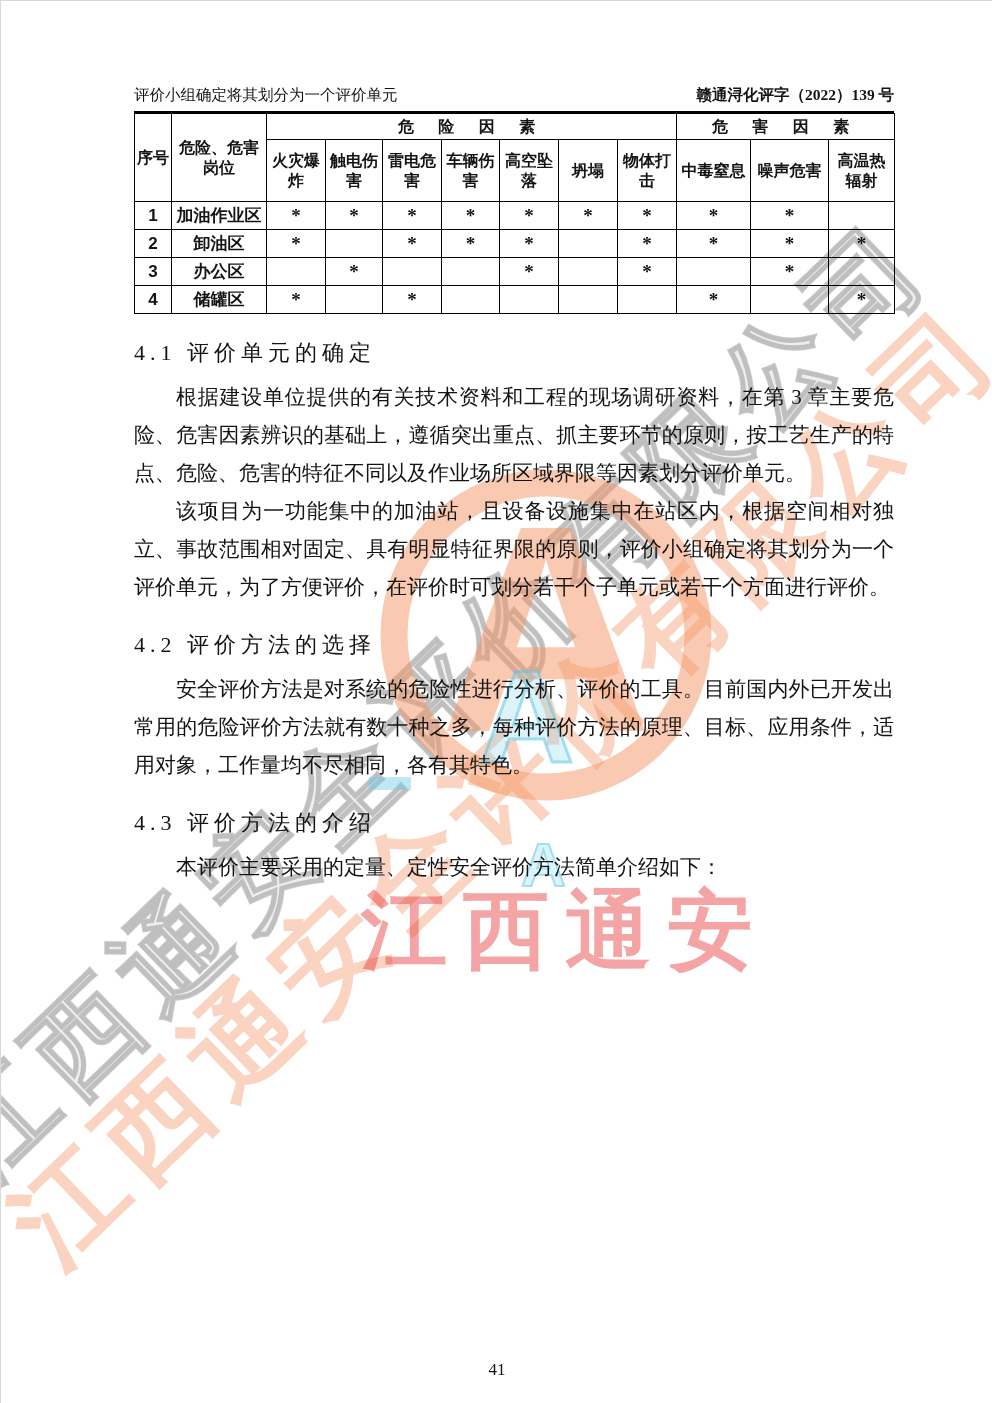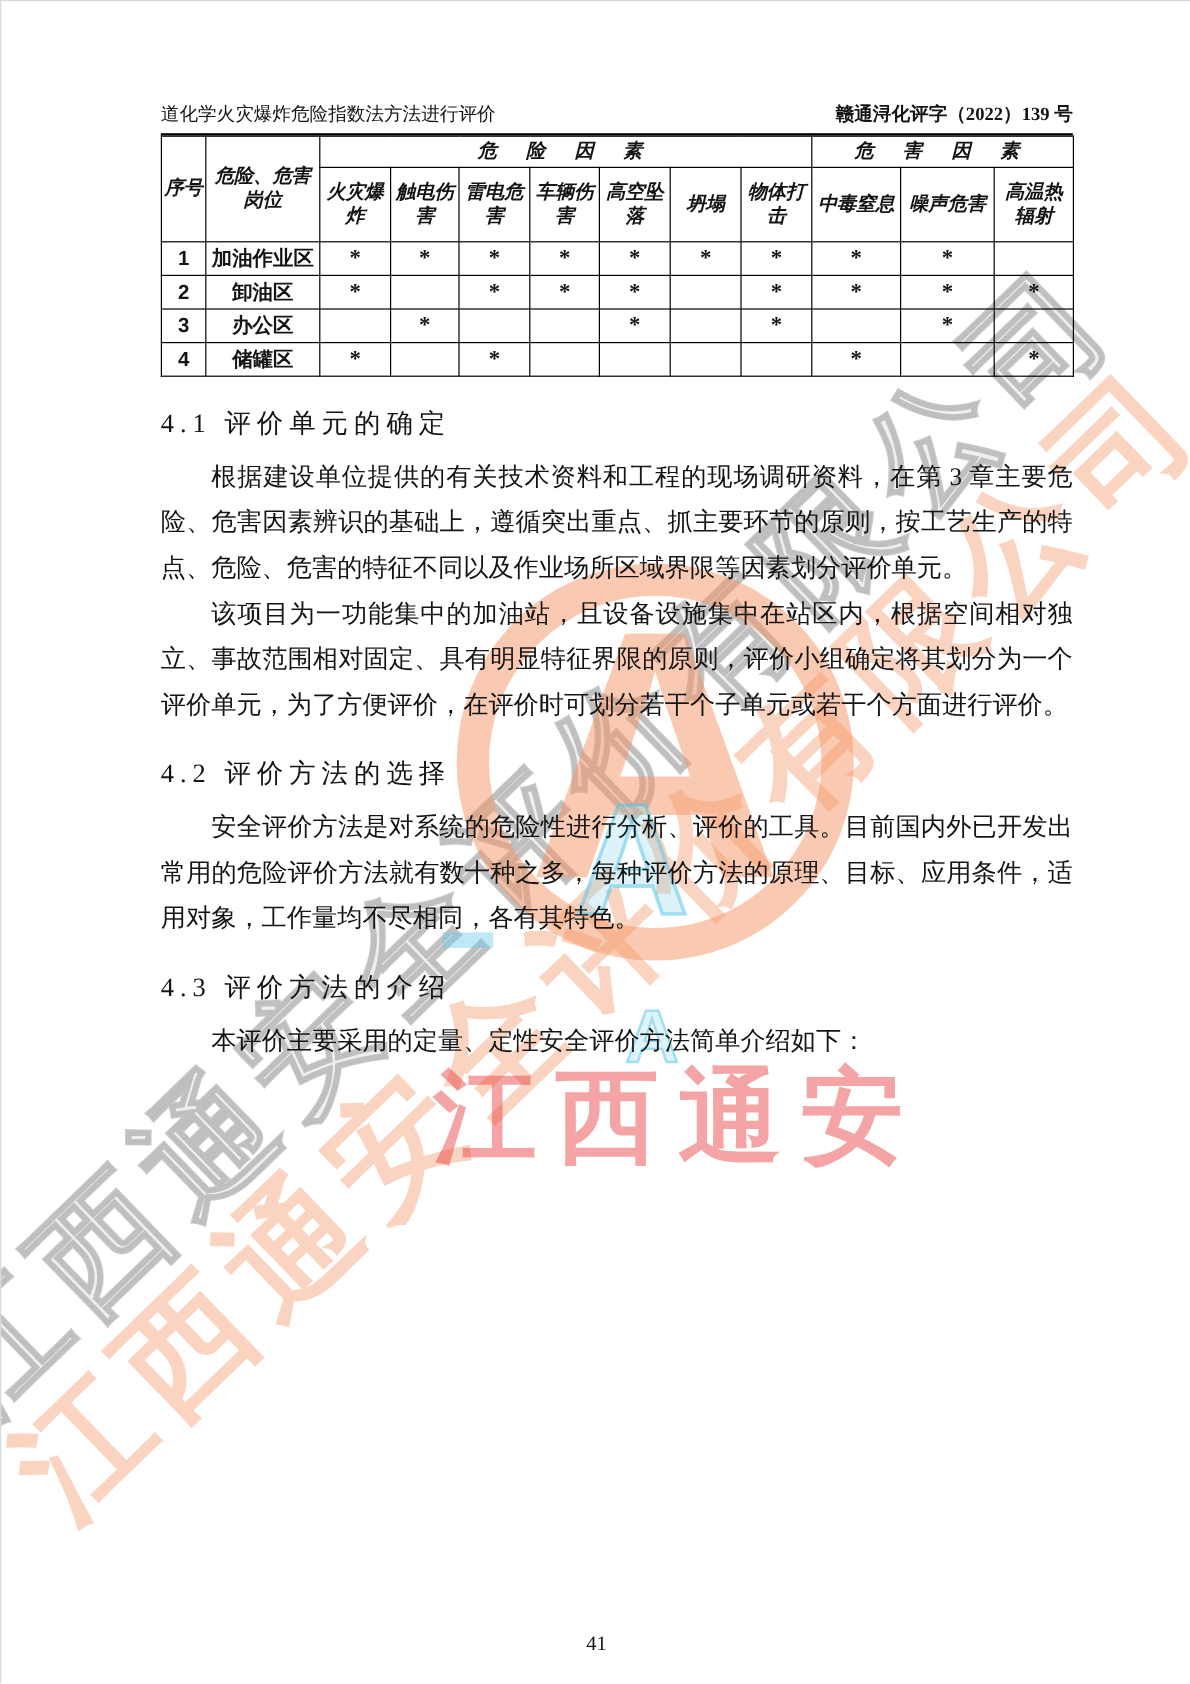--- a/index.html
+++ b/index.html
@@ -33,21 +33,21 @@
     padding:84px 0 5px 0;border-bottom:2.5px solid #000;font-size:15.5px;}
   .doc-header .right{font-weight:bold;}
   p.body{font-size:21px;line-height:38px;text-align:justify;margin:0;text-indent:2em;}
   p.body.first{margin-top:15px;text-indent:1.3em;}
   .tbl-title{font-size:22px;font-weight:bold;text-align:center;margin:9px 0 6px 0;
     font-family:"Liberation Sans","DejaVu Sans",sans-serif;letter-spacing:1px;}
   table.factors{border-collapse:collapse;width:760px;table-layout:fixed;}
   table.factors th,table.factors td{border:1.5px solid #000;text-align:center;
     vertical-align:middle;padding:1px 2px;box-sizing:border-box;}
   table.factors th{font-size:16px;line-height:20px;font-weight:bold;
-    font-family:"Liberation Sans","DejaVu Sans",sans-serif;font-style:italic;}
+    font-family:"Liberation Sans","DejaVu Sans",sans-serif;}
   th.group{height:26px;letter-spacing:10px;}
   tr.subhead th{height:62px;}
   td.no,td.post{font-weight:bold;font-size:17px;
     font-family:"Liberation Sans","DejaVu Sans",sans-serif;}
   td.mark{font-size:19px;font-weight:bold;height:28px;line-height:22px;}
   p.note{font-size:20px;line-height:26px;margin:8px 0 0 0;text-indent:2em;}
   h1.sec{font-size:27px;font-weight:bold;letter-spacing:2px;margin:40px 0 0 0;
     font-family:"Liberation Sans","DejaVu Sans",sans-serif;}
   h2.sec{font-size:22px;font-weight:normal;letter-spacing:5px;margin:24px 0 0 0;
     font-family:"Liberation Serif","DejaVu Serif",serif;}
@@ -69,21 +69,21 @@
     </svg>
     <div class="wm-cyan-a big">A</div>
     <div class="wm-cyan-a small">A</div>
     <div class="wm-cyan-bar"></div>
     <div class="wm-red">江西通安</div>
   </div>
 
   <div class="content">
 
     <div class="doc-header">
-      <span class="left">道化学火灾爆炸危险指数法方法进行评价</span>
+      <span class="left">评价小组确定将其划分为一个评价单元</span>
       <span class="right">赣通浔化评字（2022）139 号</span>
     </div>
 
 
 
     <table class="factors">
       <colgroup>
         <col style="width:37px">
           <col style="width:95px">
         <col style="width:59px">

